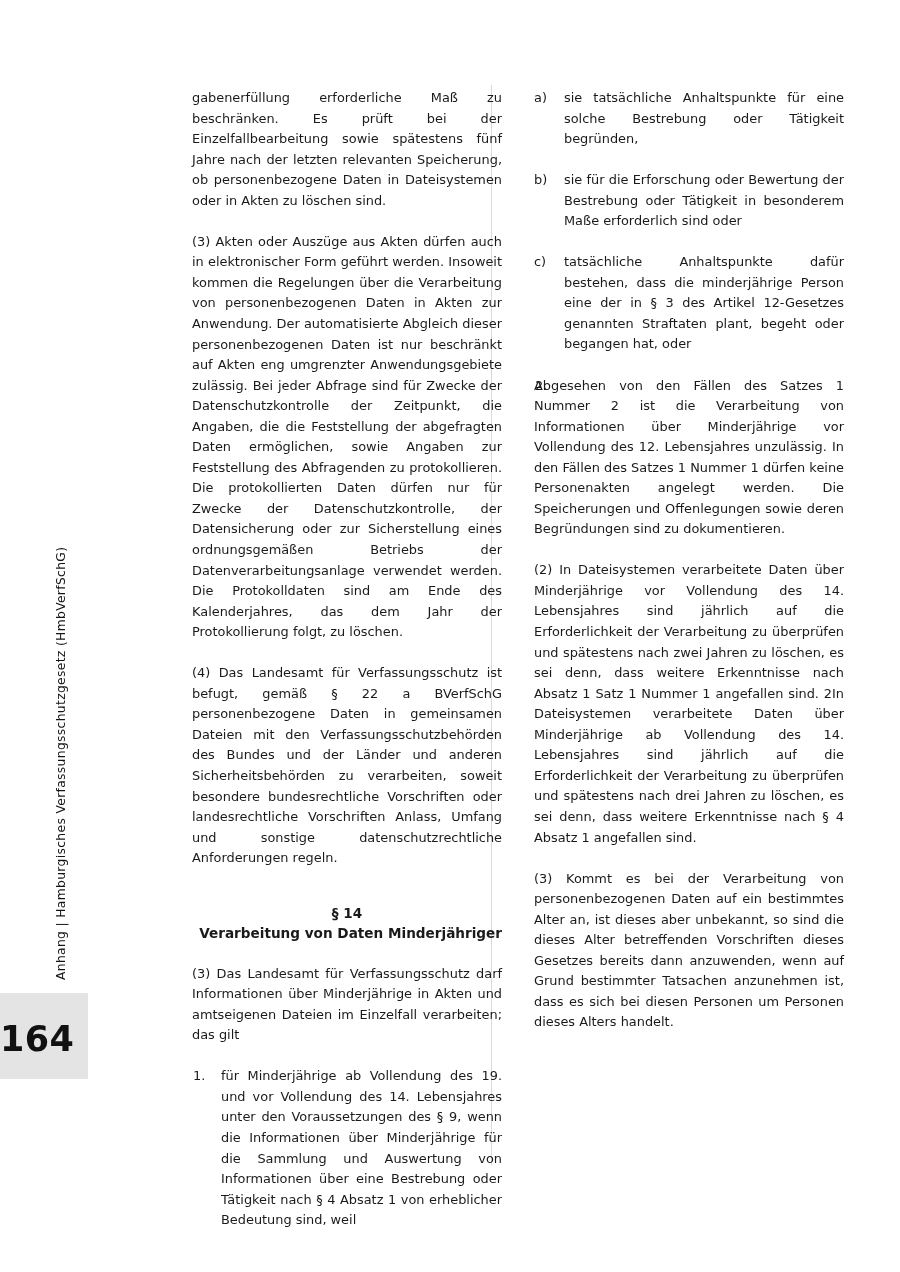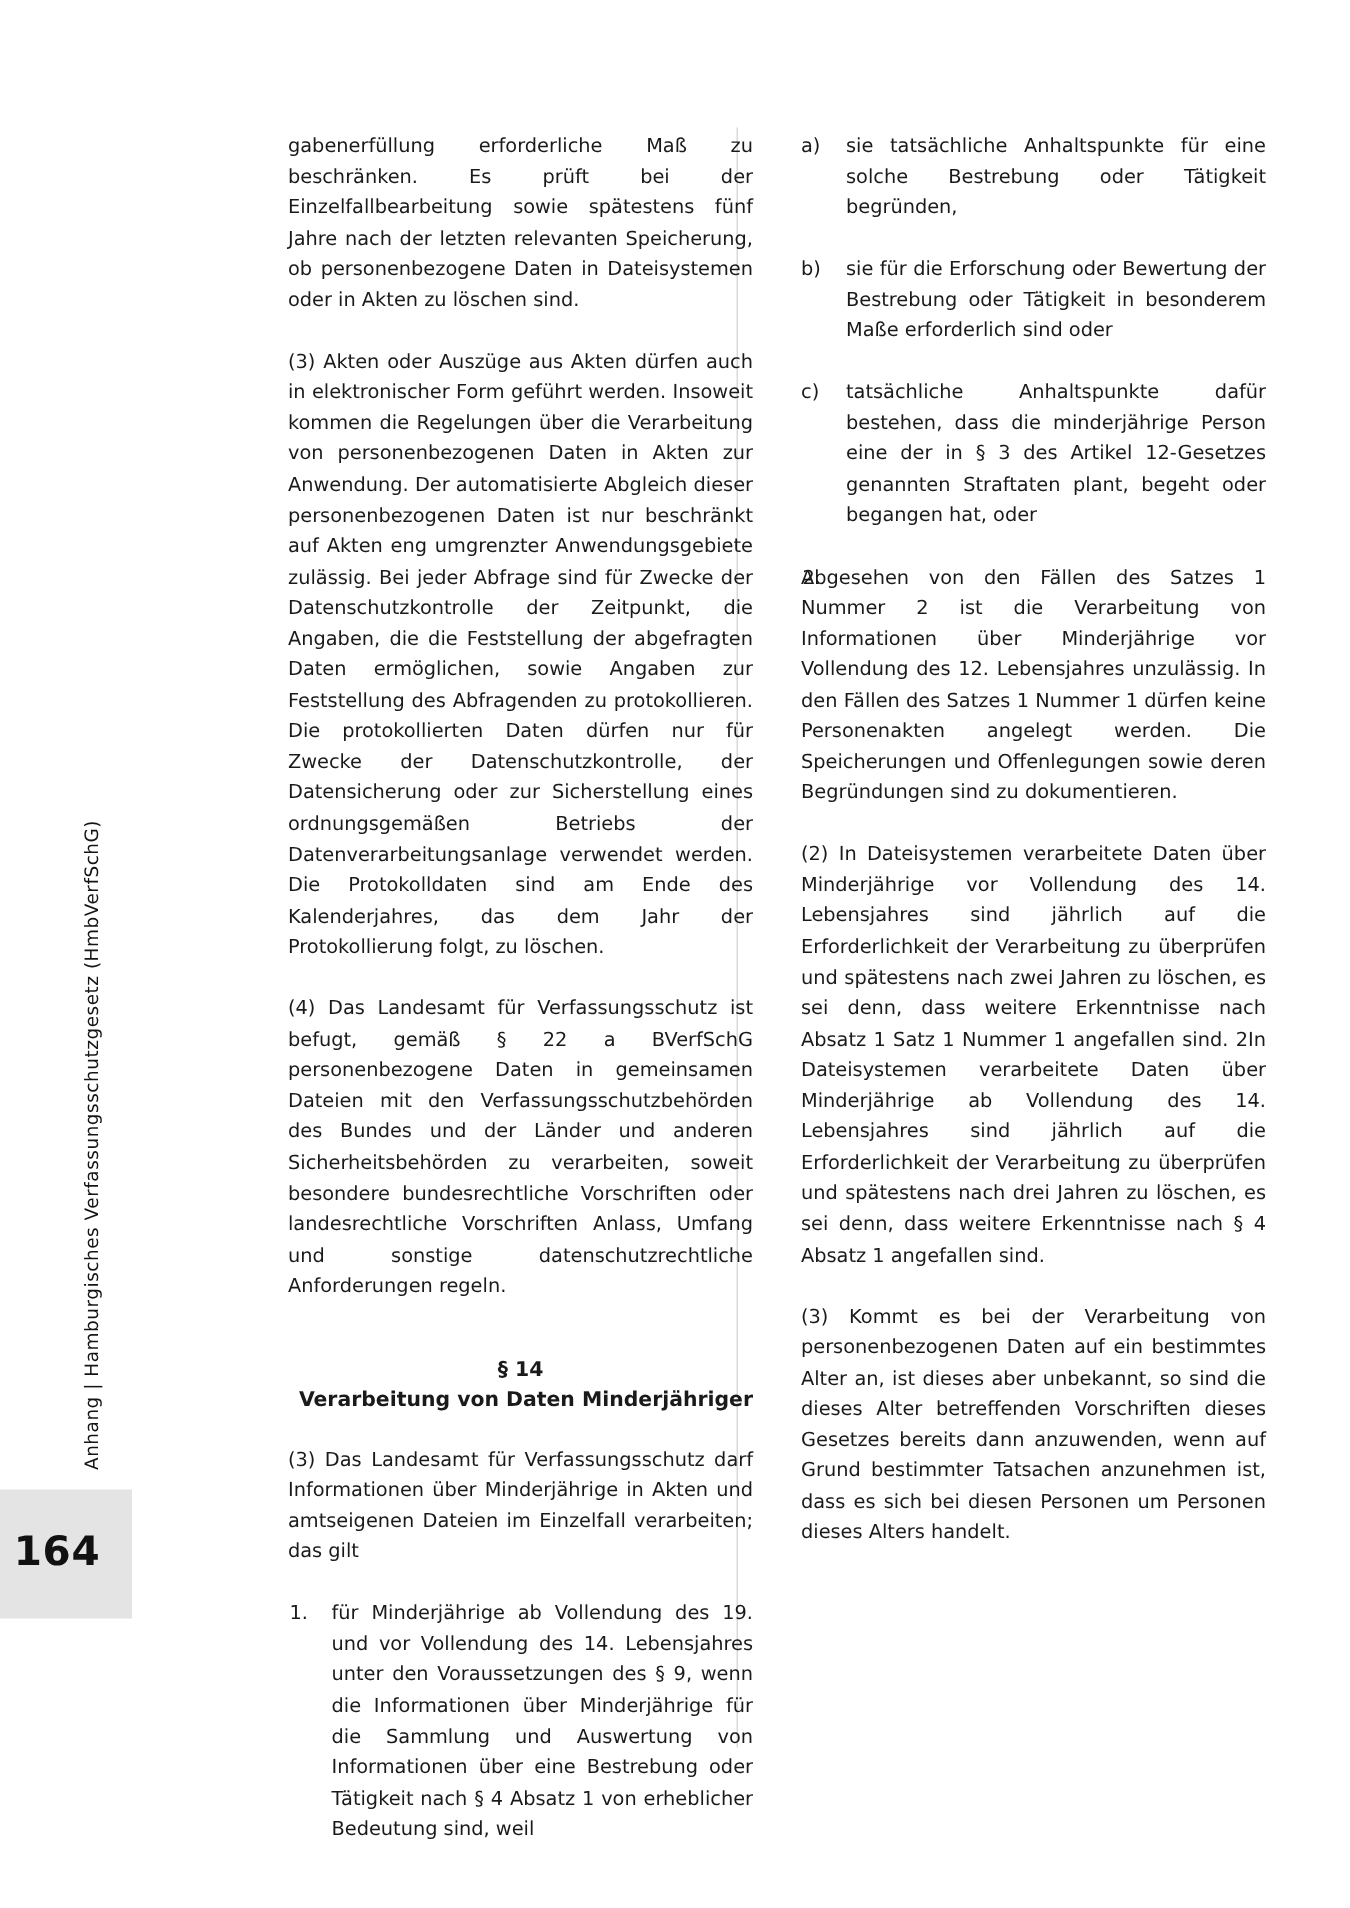--- a/index.html
+++ b/index.html
@@ -45,22 +45,22 @@
     top: 993px;
     width: 88px;
     height: 86px;
     background: #e4e4e4;
   }
   .folio-number {
     position: absolute;
     left: 0px;
     top: 1019px;
     width: 76px;
-    text-align: center;
-    font-size: 27px;
+    text-align: left;
+    font-size: 35px;
     font-weight: bold;
     color: #111111;
     letter-spacing: 0.4px;
   }
 
   
   .col {
     position: absolute;
     top: 88px;
     width: 310px;

